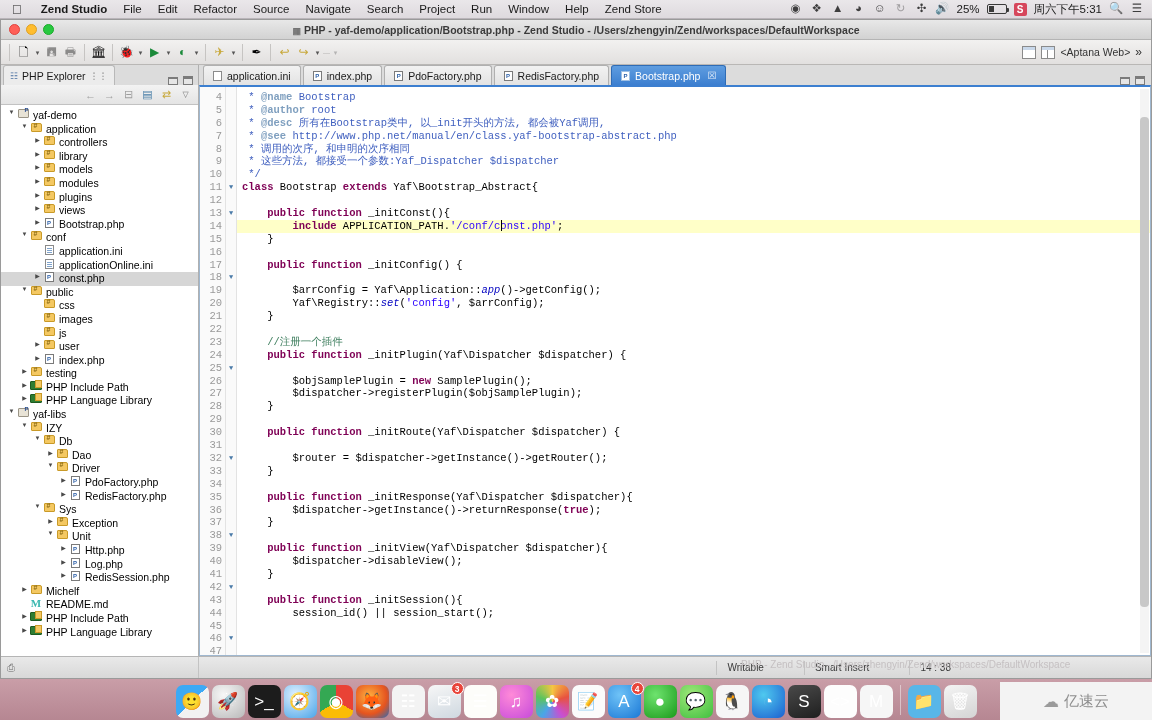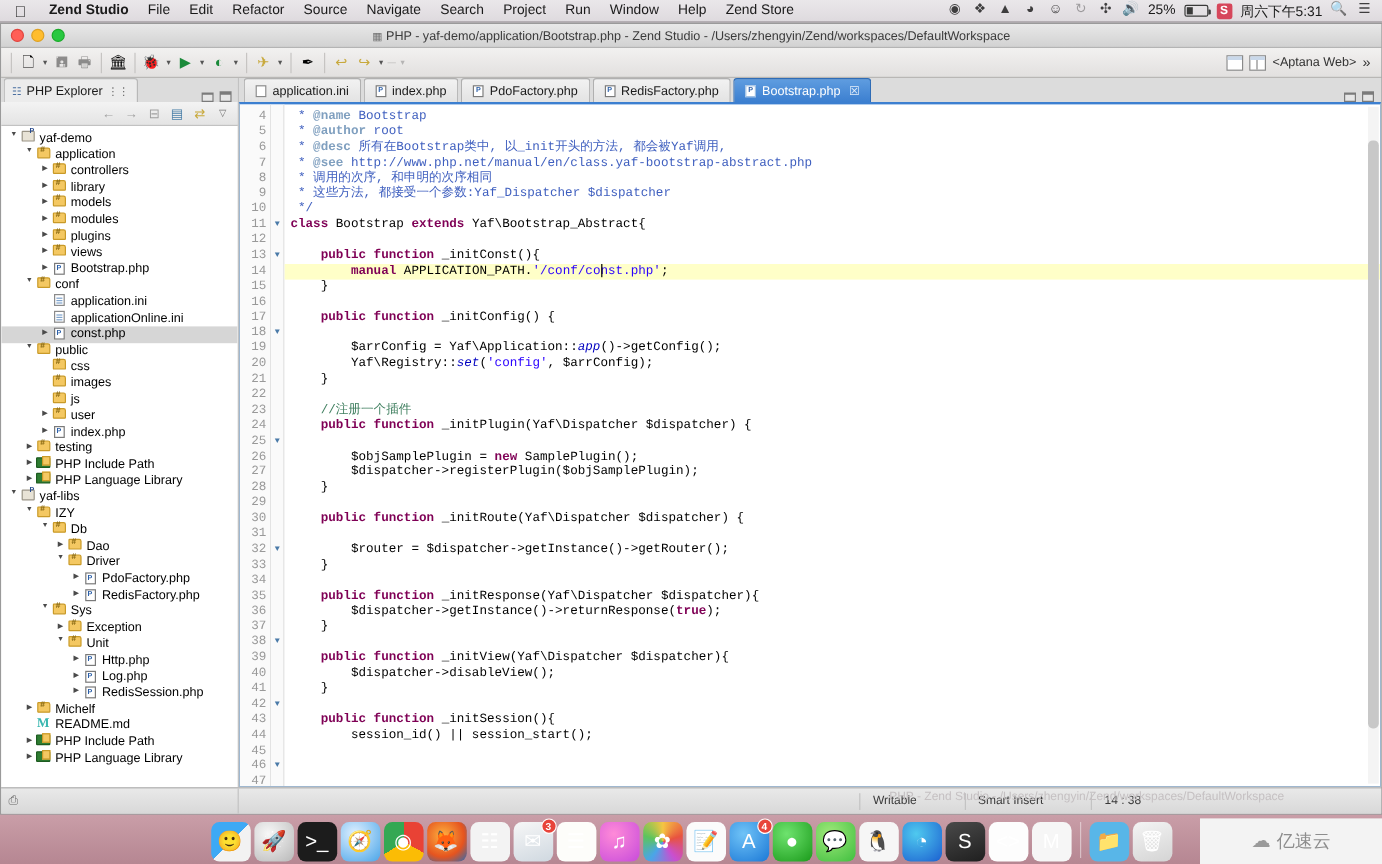--- a/index.html
+++ b/index.html
@@ -45,21 +45,21 @@
   
   .window {
     position: absolute; left: 0; top: 19px; width: 1152px; height: 660px;
     background: #dfdfdf;
     border: 1px solid #9a9a9a;
     display: flex; flex-direction: column;
   }
   .titlebar {
     height: 20px; background: linear-gradient(to bottom,#e8e8e8,#d2d2d2);
     border-bottom: 1px solid #b4b4b4;
-    display: flex; align-items: center; position: relative;
+    display: flex; align-items: center; position: relative; font-weight: bold;
   }
   .traffic { display: flex; gap: 6px; padding-left: 8px; }
   .traffic span { width: 11px; height: 11px; border-radius: 50%; display: block; }
   .tl-red { background: #ff5f57; border: 1px solid #e0443e; }
   .tl-yel { background: #ffbd2e; border: 1px solid #dea123; }
   .tl-grn { background: #28c840; border: 1px solid #1aab29; }
   .wtitle {
     position: absolute; left: 0; right: 0; text-align: center;
     font-size: 10.5px; color: #3b3b3b; pointer-events: none;
   }
@@ -721,21 +721,21 @@
           <div class="cl"><span class="cmdoc"> * </span><span class="cmtag">@name</span><span class="cmdoc"> Bootstrap</span></div>
               <div class="cl"><span class="cmdoc"> * </span><span class="cmtag">@author</span><span class="cmdoc"> root</span></div>
               <div class="cl"><span class="cmdoc"> * </span><span class="cmtag">@desc</span><span class="cmdoc"> 所有在Bootstrap类中, 以_init开头的方法, 都会被Yaf调用,</span></div>
               <div class="cl"><span class="cmdoc"> * </span><span class="cmtag">@see</span><span class="cmdoc"> http://www.php.net/manual/en/class.yaf-bootstrap-abstract.php</span></div>
               <div class="cl"><span class="cmdoc"> * 调用的次序, 和申明的次序相同</span></div>
               <div class="cl"><span class="cmdoc"> * 这些方法, 都接受一个参数:Yaf_Dispatcher $dispatcher</span></div>
               <div class="cl"><span class="cmdoc"> */</span></div>
               <div class="cl"><span class="kw">class</span> Bootstrap <span class="kw">extends</span> Yaf\Bootstrap_Abstract{</div>
               <div class="cl">&nbsp;</div>
               <div class="cl">    <span class="kw">public function</span> _initConst(){</div>
-              <div class="cl hl">        <span class="kw">manual</span> APPLICATION_PATH.<span class="str">'/conf/const.php'</span>;</div>
+              <div class="cl hl">        <span class="kw">include</span> APPLICATION_PATH.<span class="str">'/conf/const.php'</span>;</div>
               <div class="cl">    }</div>
               <div class="cl">&nbsp;</div>
               <div class="cl">    <span class="kw">public function</span> _initConfig() {</div>
               <div class="cl">&nbsp;</div>
               <div class="cl">        $arrConfig = Yaf\Application::<span class="fld">app</span>()-&gt;getConfig();</div>
               <div class="cl">        Yaf\Registry::<span class="fld">set</span>(<span class="str">'config'</span>, $arrConfig);</div>
               <div class="cl">    }</div>
               <div class="cl">&nbsp;</div>
               <div class="cl"><span class="cm">    //注册一个插件</span></div>
               <div class="cl">    <span class="kw">public function</span> _initPlugin(Yaf\Dispatcher $dispatcher) {</div>

